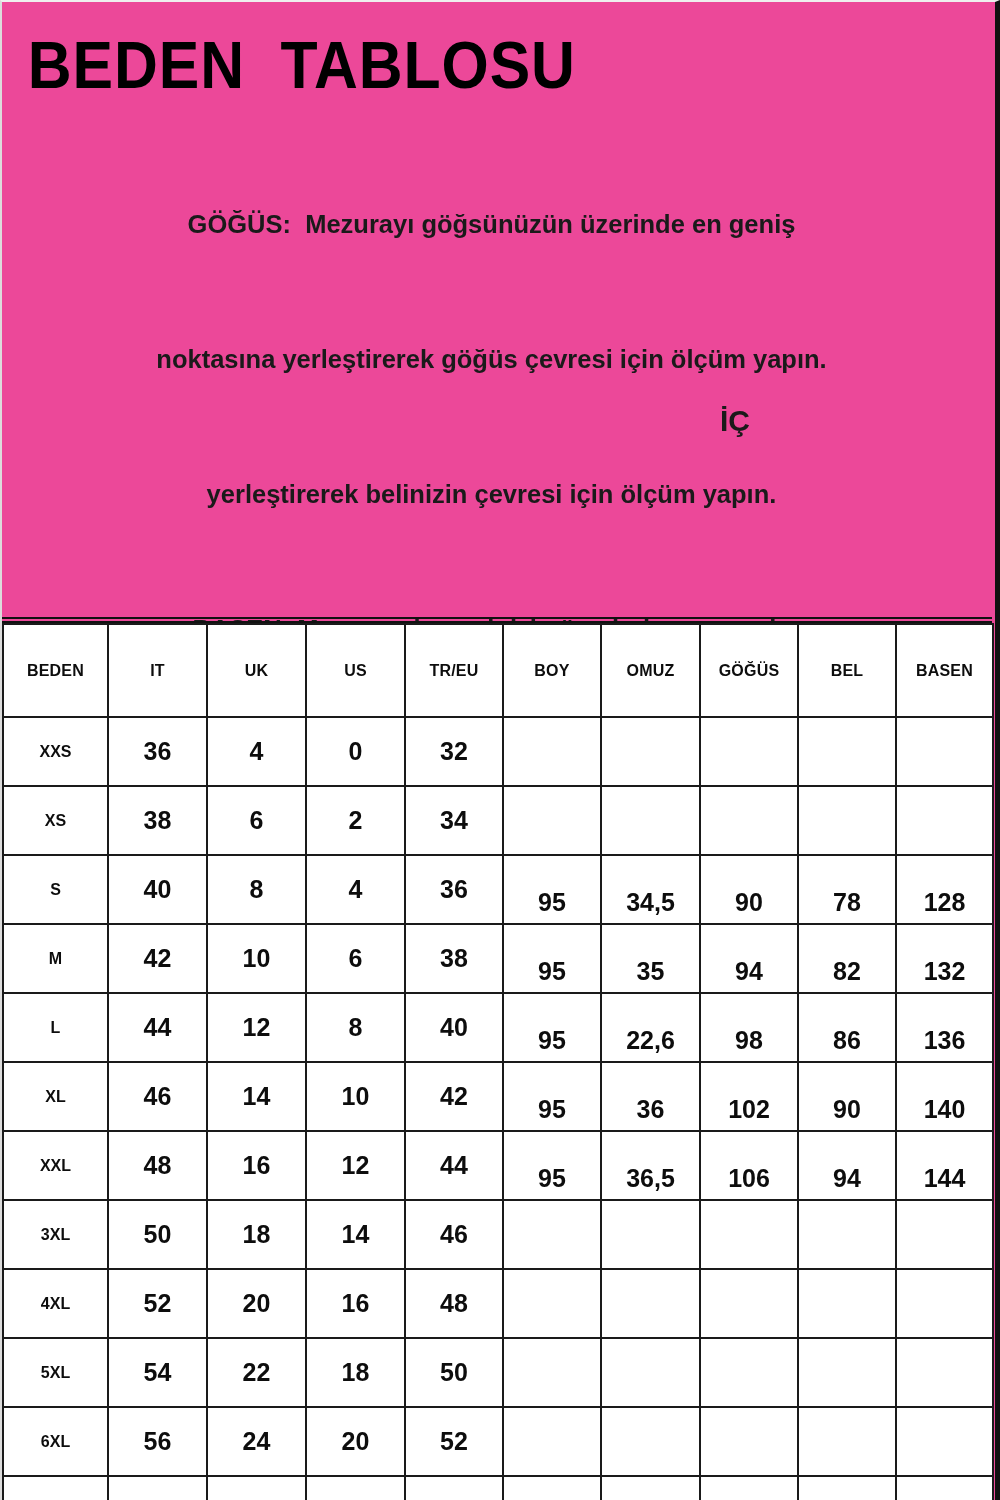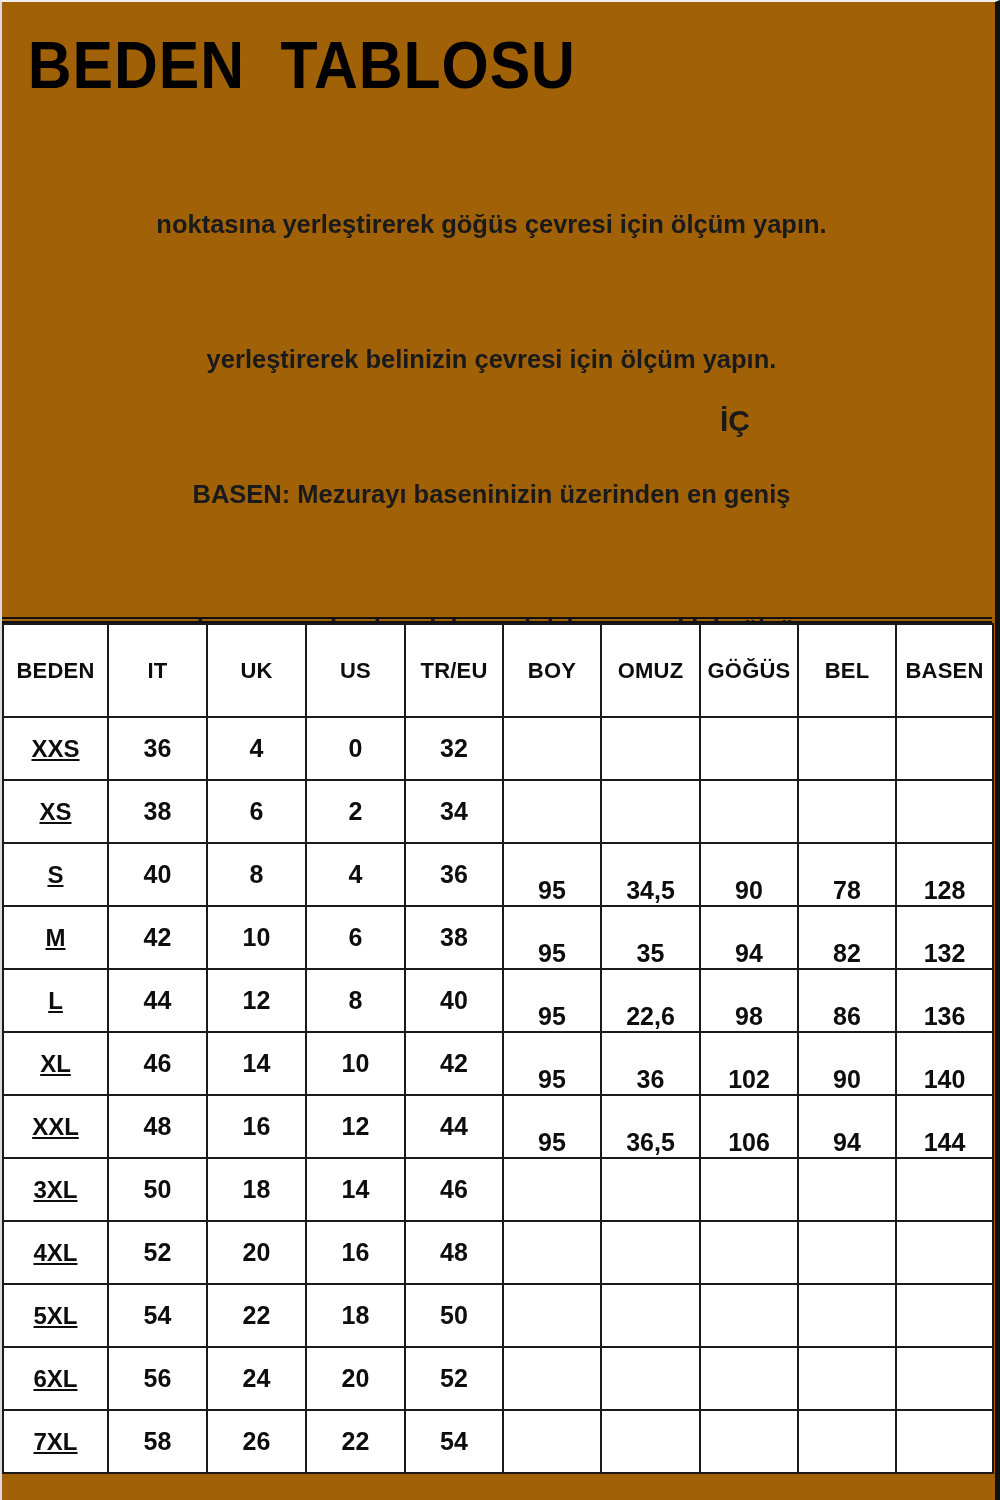--- a/index.html
+++ b/index.html
@@ -13,21 +13,21 @@
     font-family: "Liberation Sans", sans-serif;
     color: #111111;
     overflow: hidden;
   }
 
   #page {
     position: relative;
     width: 1000px;
     height: 1500px;
     box-sizing: border-box;
-    background: #a16207;
+    background: #ec4899;
     border-left: 2px solid #dcdcdc;
     border-top: 2px solid #efefef;
     border-right: 5px solid #111111;
   }
 
   
   .info-block {
     position: absolute;
     left: 0;
     top: 0;
@@ -104,31 +104,31 @@
     padding: 0;
     height: 61px;
     font-size: 23px;
     font-family: "Liberation Sans Narrow", "Liberation Sans", sans-serif;
     background: #ffffff;
     overflow: hidden;
   }
 
   table.size-table thead th {
     height: 91px;
-    font-size: 22px;
+    font-size: 16px;
     letter-spacing: 0.2px;
   }
 
-  table.size-table tbody td.c-beden { font-size: 24px; text-decoration: underline; }
+  table.size-table tbody td.c-beden { font-size: 16px; }
   table.size-table tbody td.c-num   { font-size: 25px; }
   
   table.size-table tbody td.c-meas  {
     font-size: 25px;
     vertical-align: bottom;
-    padding-bottom: 0;
+    padding-bottom: 6px;
   }
 
   
   col.w-beden { width: 105px; }
   col.w-it    { width: 99px; }
   col.w-uk    { width: 99px; }
   col.w-us    { width: 99px; }
   col.w-treu  { width: 98px; }
   col.w-boy   { width: 98px; }
   col.w-omuz  { width: 99px; }
@@ -139,20 +139,21 @@
 </head>
 <body>
 
 <div id="page">
 
   <div class="info-block">
 
     <h1 class="doc-title">BEDEN  TABLOSU</h1>
 
     <div class="desc">
+      <span class="line l-center">GÖĞÜS:  Mezurayı göğsünüzün üzerinde en geniş</span>
       <span class="line l-center">noktasına yerleştirerek göğüs çevresi için ölçüm yapın.</span>
       <span class="line l-center">yerleştirerek belinizin çevresi için ölçüm yapın.</span>
       <span class="line l-center">BASEN: Mezurayı baseninizin üzerinden en geniş</span>
       <span class="line l-center">noktasına yerleştirerek baseninizin çevresi için ölçüm</span>
       <span class="line l-left">yapın.</span>
       <span class="line l-center">BACAK BOYU:  Mezurayı bacak aranızdan topuğunuza</span>
       <span class="line l-center">kadar düz tutarak bacak boyunu ölçebilirsiniz.</span>
     </div>
 
     <div class="ic-mark">İÇ</div>

